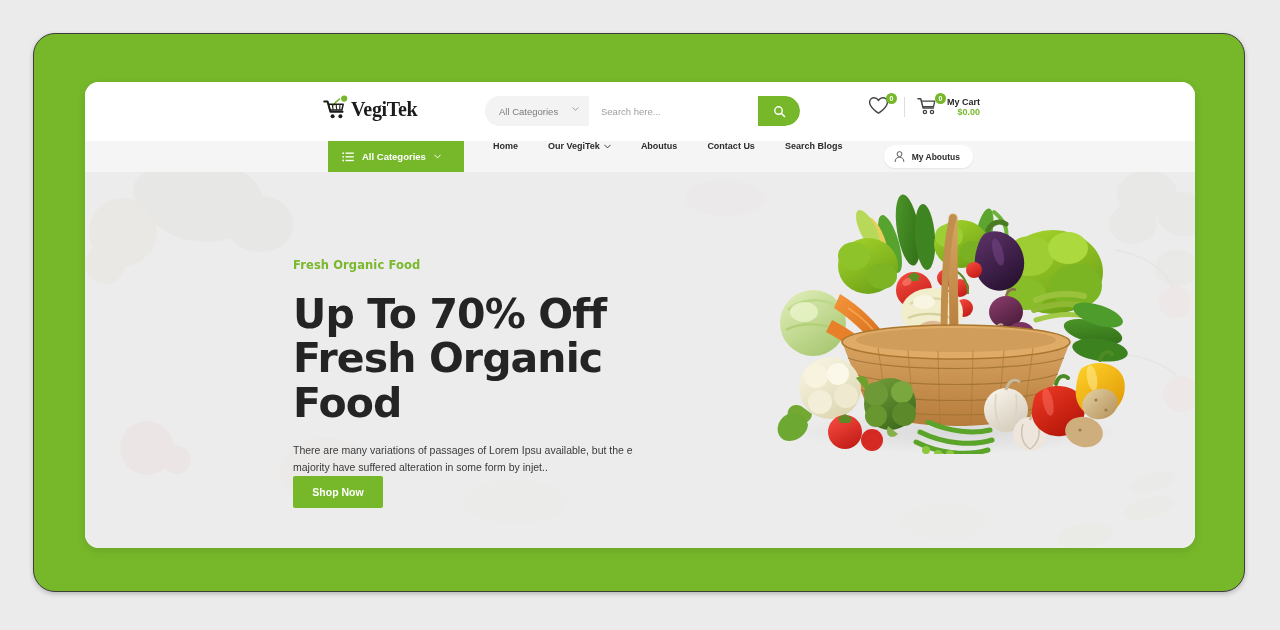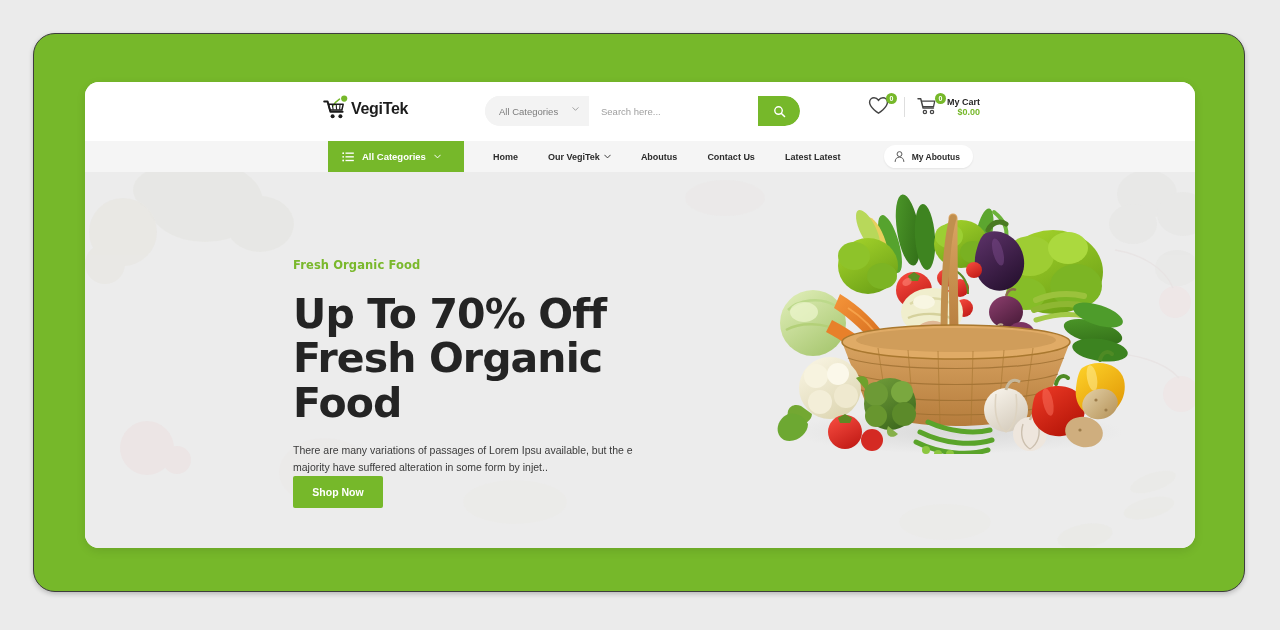--- a/index.html
+++ b/index.html
@@ -42,23 +42,23 @@
   }
 
   
   #logo {
     position: absolute;
     left: 238px; top: 13px;
     display: flex; align-items: center; gap: 2px;
   }
   #logo .cart-glyph { width: 26px; height: 27px; display:block; }
   #logo .brand {
-    font-size: 16px; font-weight: bold; color: #1c1c1c;
+    font-size: 20px; font-weight: bold; color: #1c1c1c;
     letter-spacing: -.3px; line-height: 1;
-    font-family: Liberation Sans, sans-serif;
+    font-family: Liberation Serif, serif;
   }
 
   
   #search-group {
     position: absolute;
     left: 400px; top: 14px;
     width: 315px; height: 30px;
     display: flex;
     border-radius: 15px;
     overflow: hidden;
@@ -137,21 +137,21 @@
     padding-left: 14px;
     cursor: pointer;
   }
   #all-cats-btn .lbl {
     color: #fff; font-size: 9.5px; font-weight: bold;
   }
   #main-menu {
     position: absolute;
     left: 393px; top: 0;
     height: 31px;
-    display: flex; align-items: center; gap: 0;
+    display: flex; align-items: flex-start; gap: 0;
   }
   #main-menu .mi {
     font-size: 9px; font-weight: bold; color: #2b2b2b;
     padding: 0 15px;
     display: flex; align-items: center; gap: 4px;
     cursor: pointer; white-space: nowrap;
   }
   #account-btn {
     position: absolute;
     right: 222px; top: 4px;
@@ -312,21 +312,21 @@
           <path d="M1 1 L5 5 L9 1" stroke="#2b2b2b" stroke-width="1.3" fill="none" stroke-linecap="round"></path>
         </svg>
       </div>
       <div class="mi">
         <span>Aboutus</span>
       </div>
       <div class="mi">
         <span>Contact Us</span>
       </div>
       <div class="mi">
-        <span>Latest Latest</span>
+        <span>Search Blogs</span>
       </div>
     </div>
 
     <div id="account-btn">
       <svg width="13" height="13" viewBox="0 0 16 16">
         <circle cx="8" cy="5" r="3" stroke="#555" stroke-width="1.2" fill="none"></circle>
         <path d="M2.6 14.2 C2.6 10.6 5.2 8.8 8 8.8 C10.8 8.8 13.4 10.6 13.4 14.2" stroke="#555" stroke-width="1.2" fill="none" stroke-linecap="round"></path>
       </svg>
       <span class="lbl">My Aboutus</span>
     </div>

